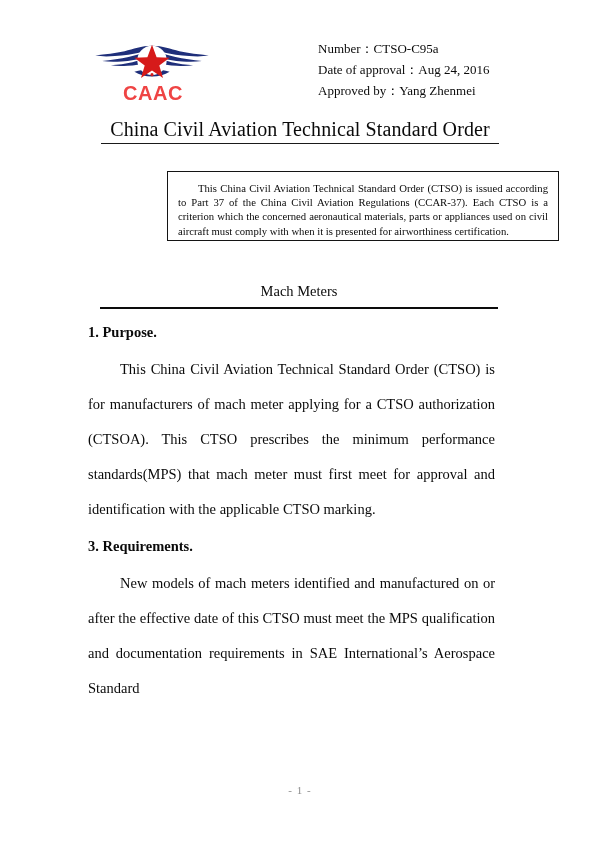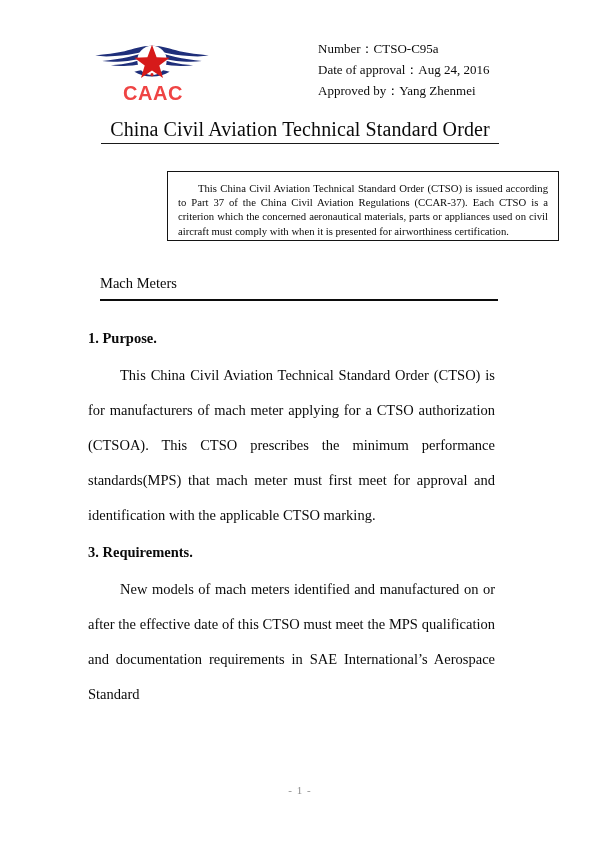--- a/index.html
+++ b/index.html
@@ -95,24 +95,24 @@
     line-height: 14.2px;
     text-align: justify;
     text-indent: 20px;
     margin: 0;
     hyphens: none;
   }
 
   
   .subject-wrap {
     position: absolute;
-    top: 273px;
+    top: 281px;
     left: 100px;
     width: 398px;
-    text-align: left;
+    text-align: center;
   }
   .subject {
     font-size: 14.5px;
     line-height: 20px;
   }
   .subject-rule {
     margin-top: 6px;
     border-top: 2.6px solid #0c0c0c;
     width: 100%;
   }
@@ -121,21 +121,21 @@
   .body {
     position: absolute;
     top: 320px;
     left: 88px;
     width: 424px;
   }
   .sec-head {
     font-weight: bold;
     font-size: 14.5px;
     line-height: 20px;
-    margin: 8px 0 10px 0;
+    margin: 2px 0 10px 0;
   }
   .sec-para {
     font-size: 14.5px;
     line-height: 35px;
     text-align: justify;
     text-justify: inter-word;
     text-indent: 32px;
     margin: 0 17px 8px 0;
   }
   .sec-para.last { text-align: justify; }

